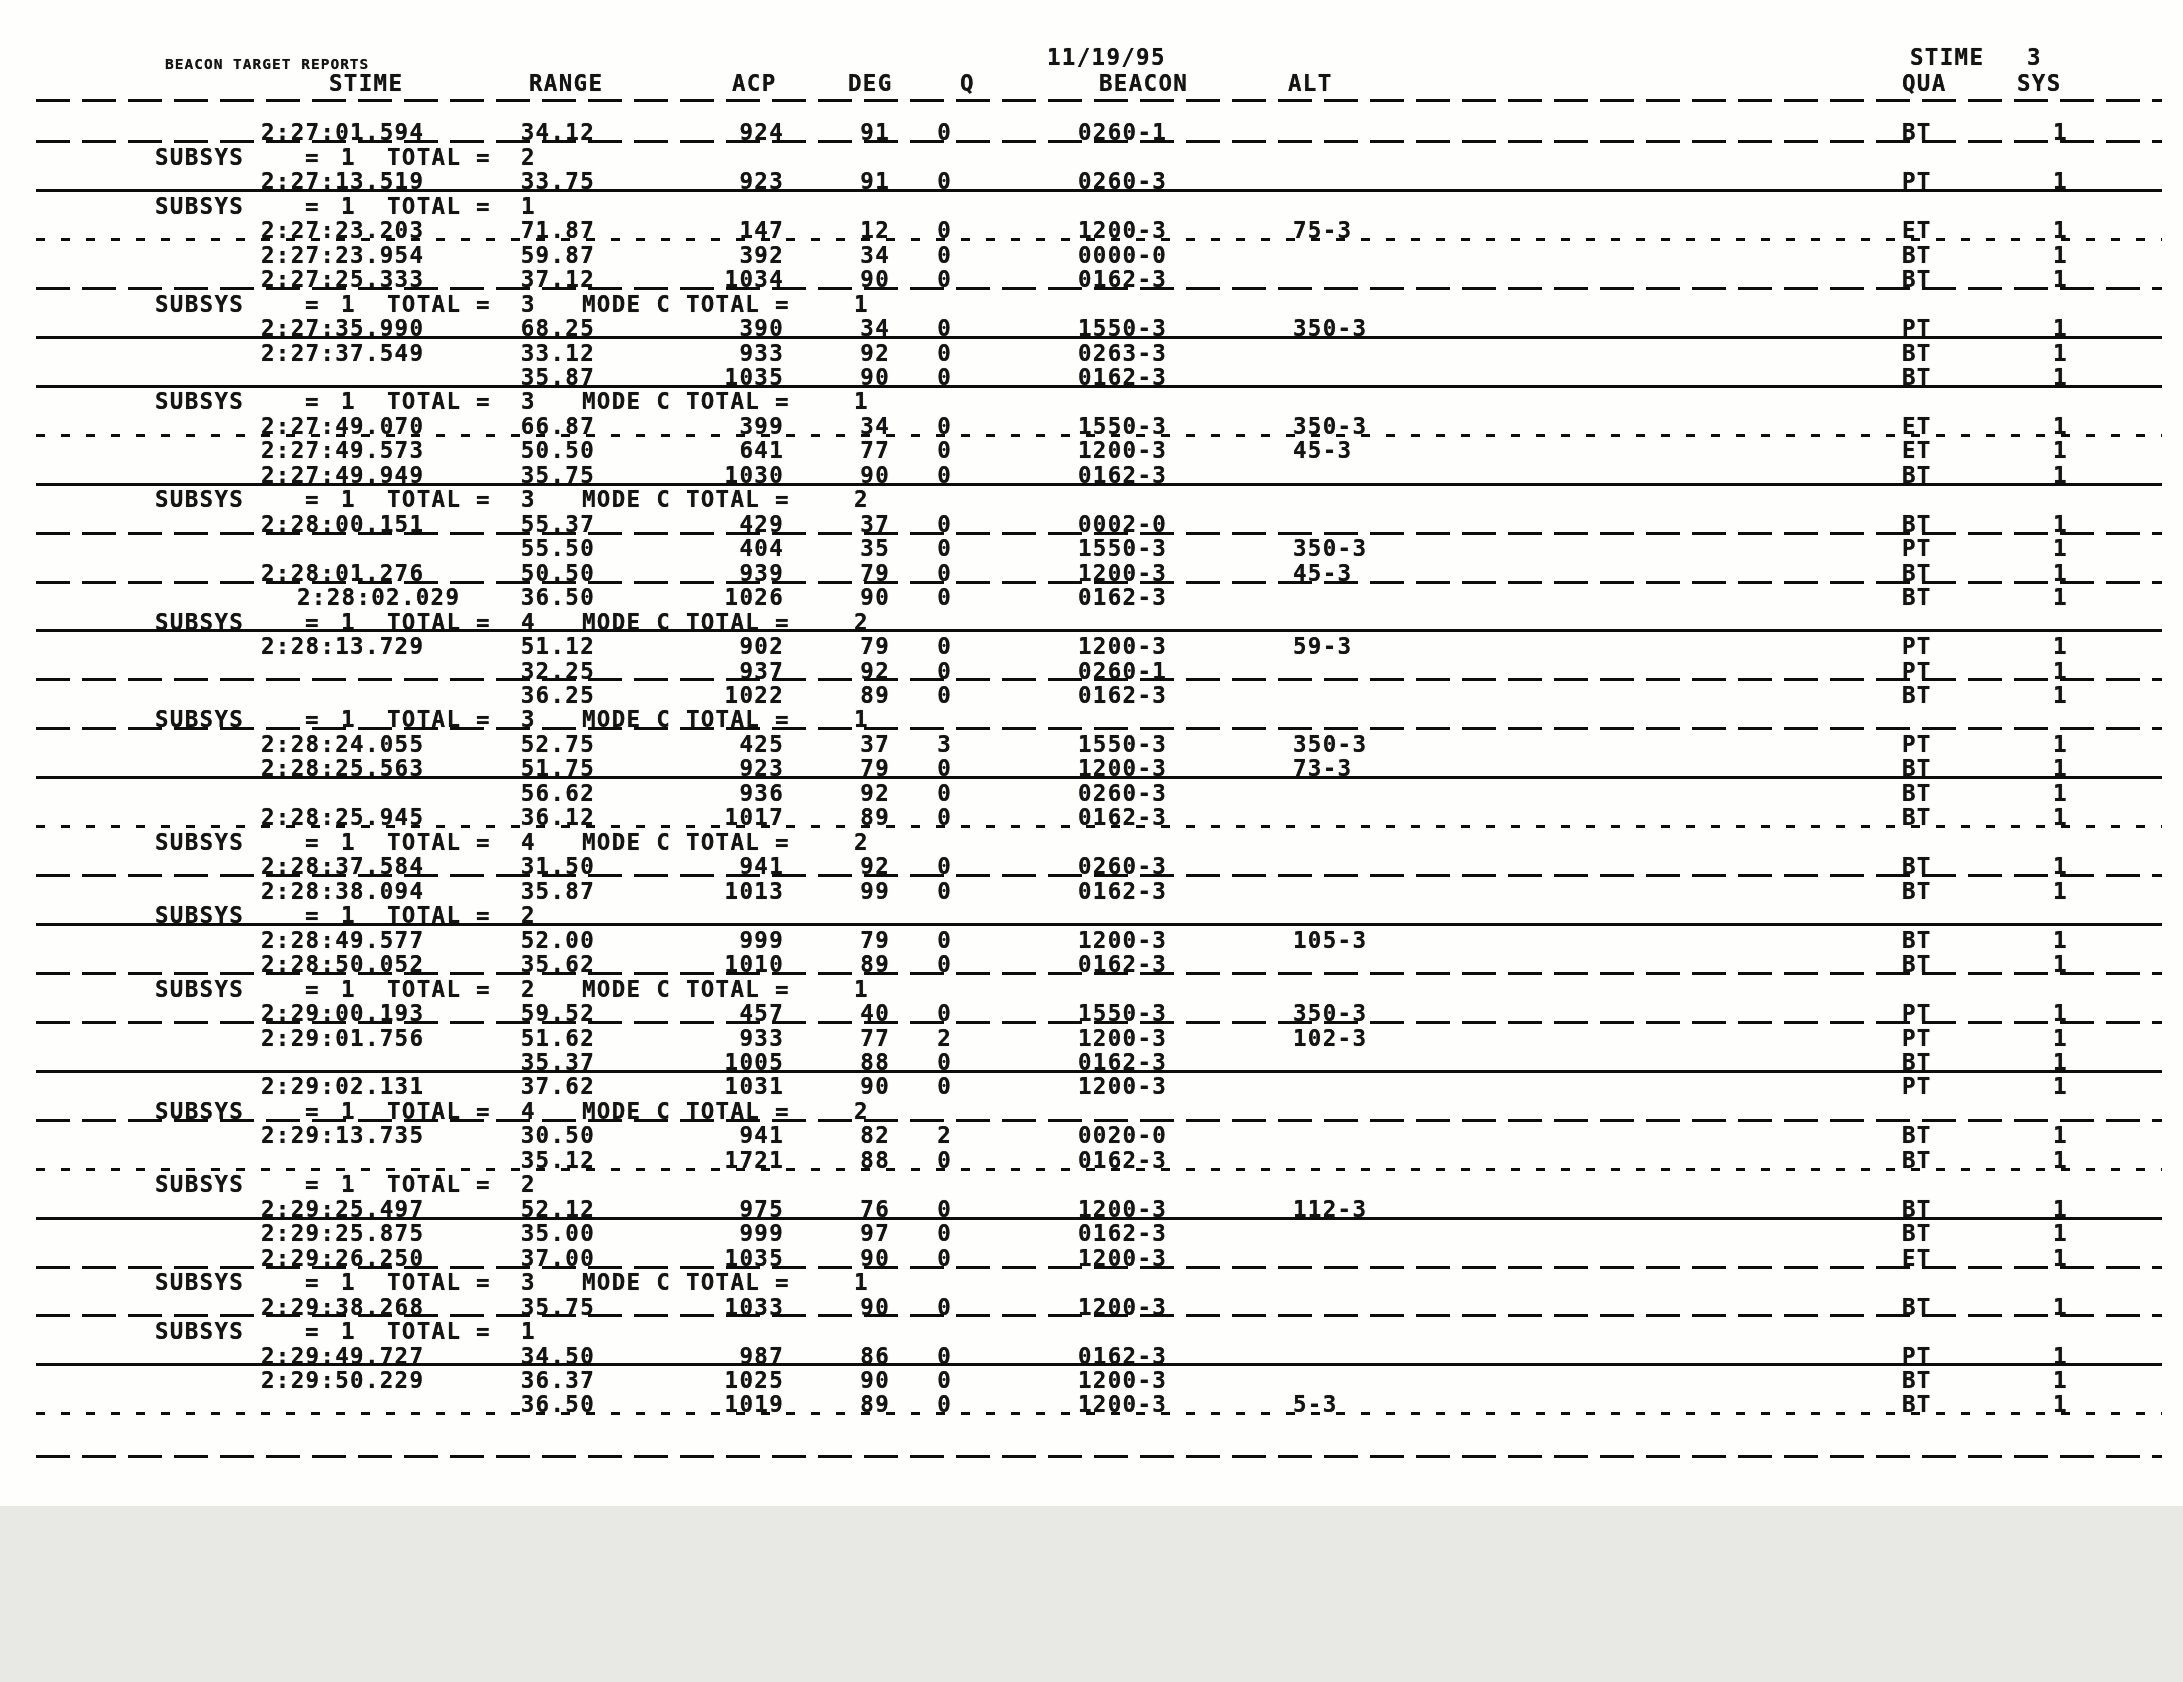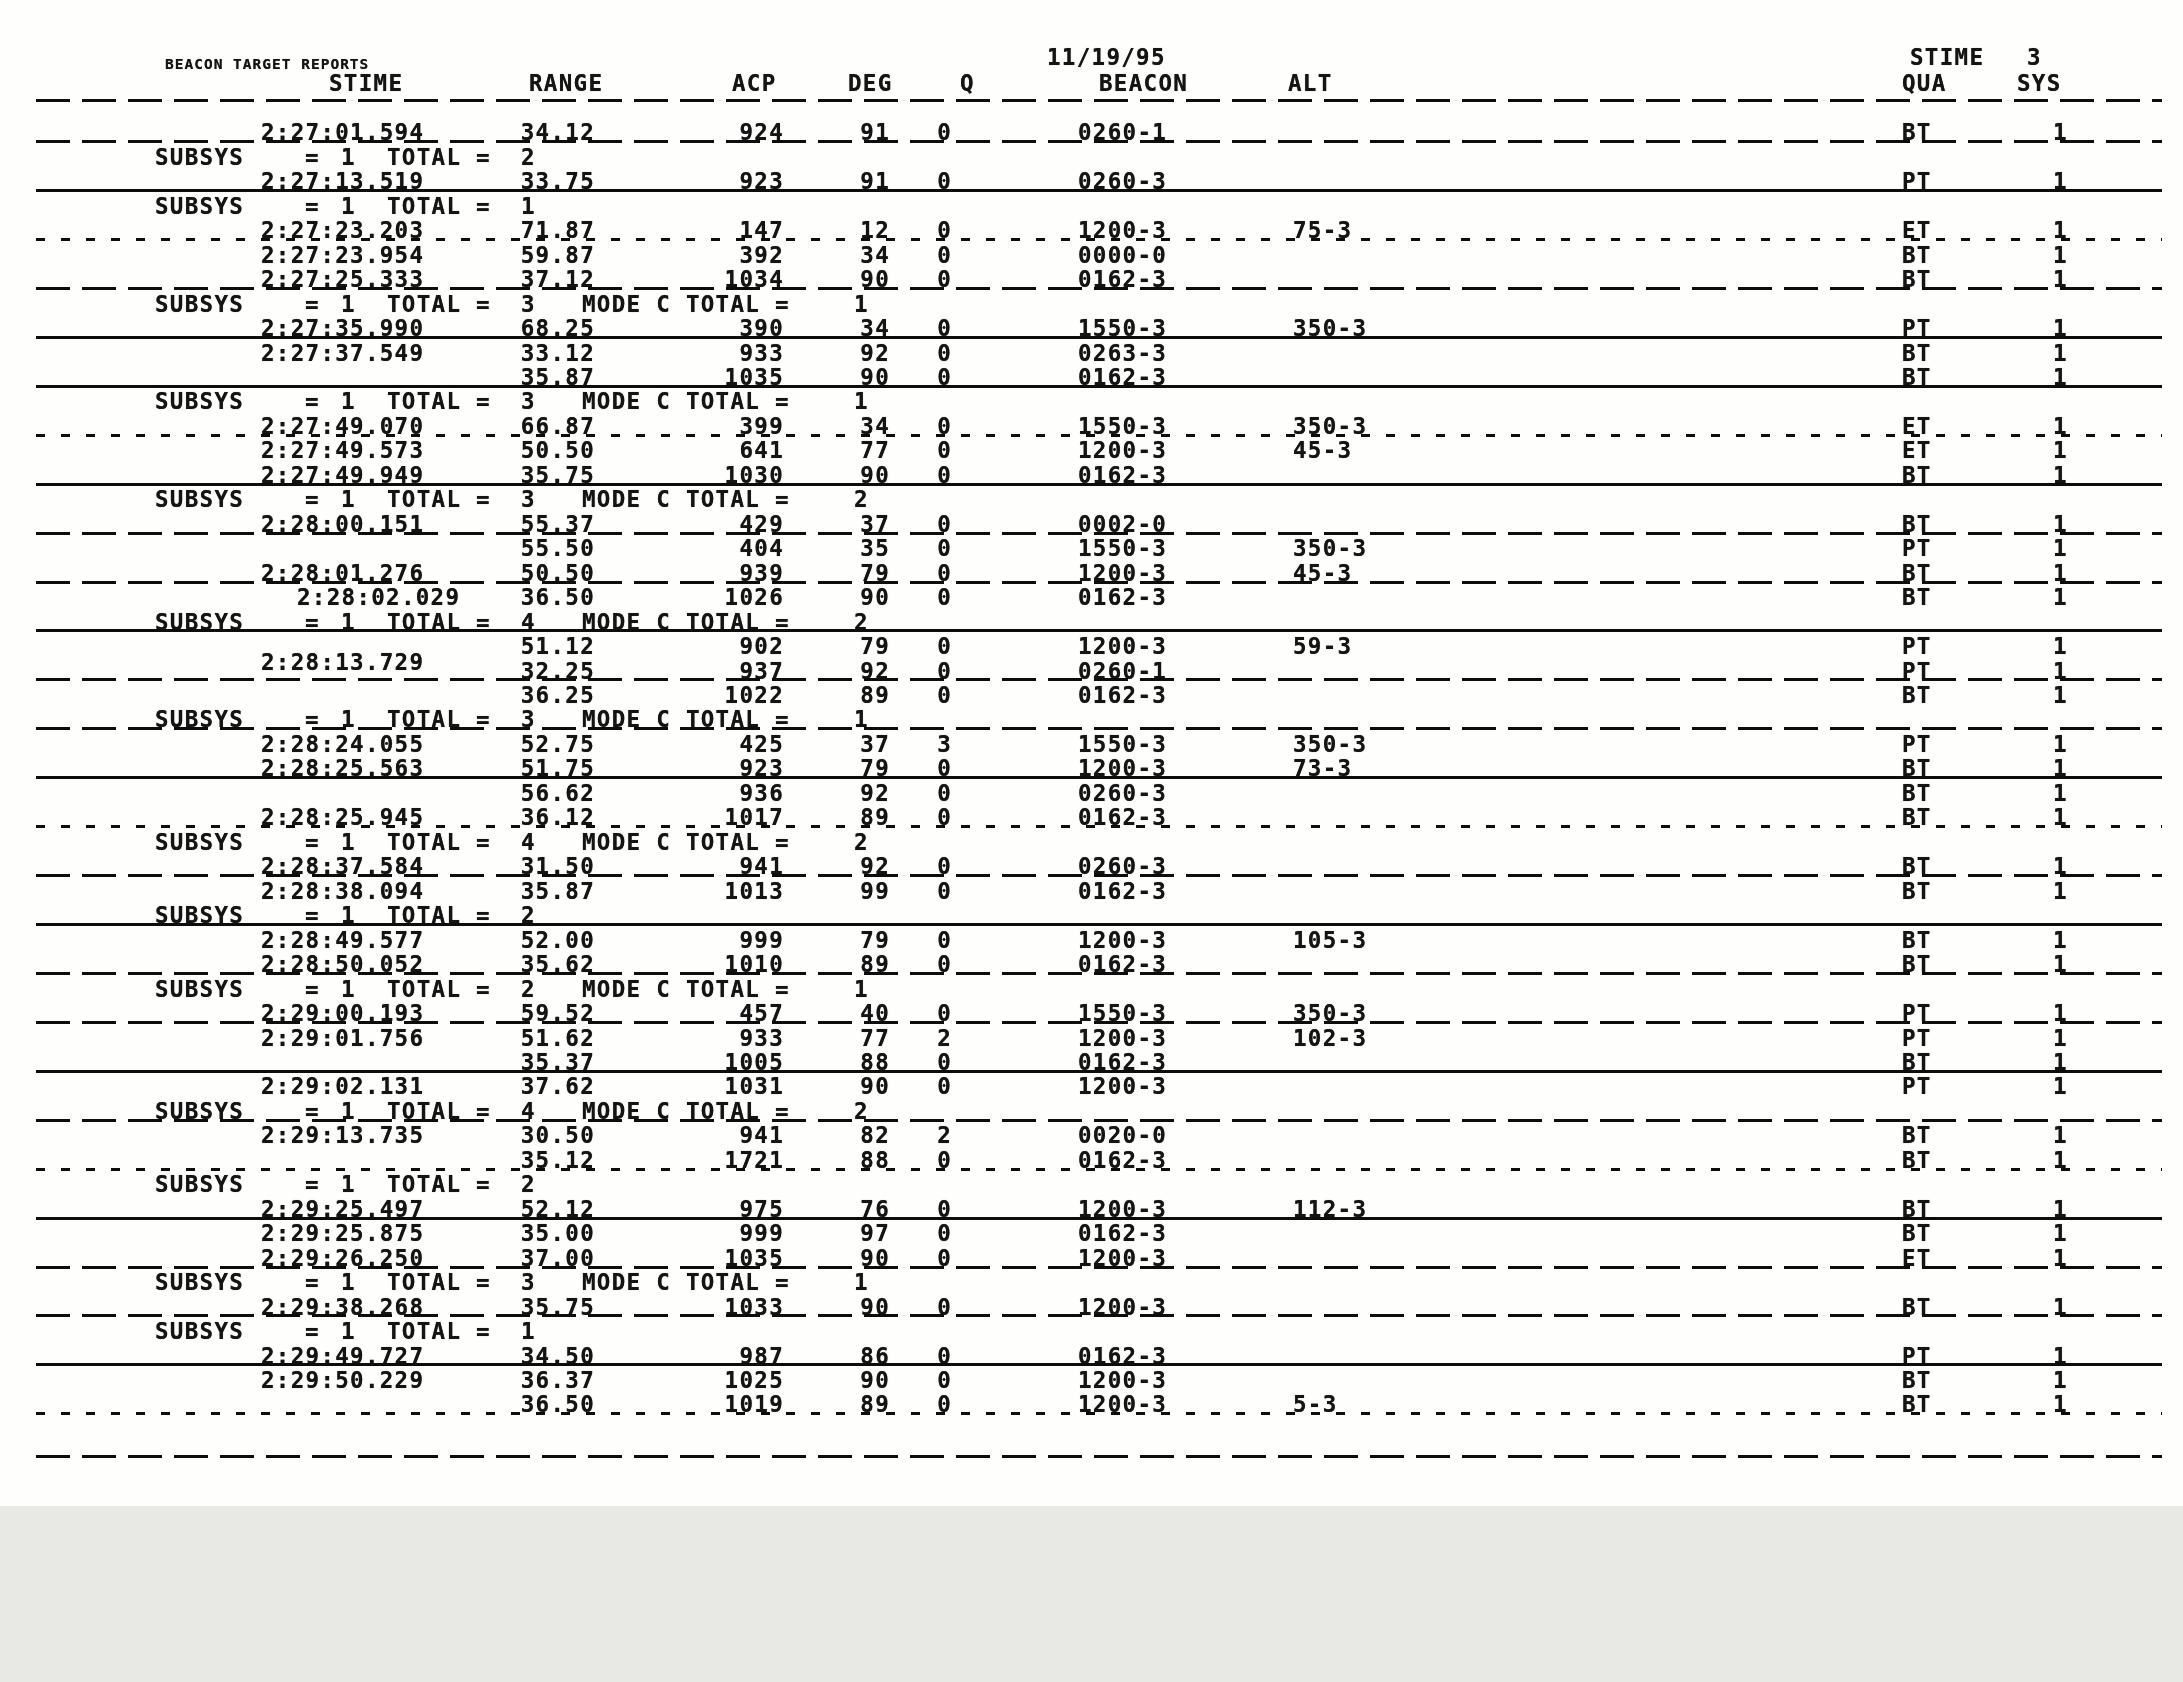--- a/index.html
+++ b/index.html
@@ -263,21 +263,21 @@
         <span class="cell" style="left: 155px; top: 610px;">SUBSYS</span>
         <span class="cell" style="left: 305px; top: 610px;">=</span>
         <span class="cell" style="left: 341px; top: 610px;">1</span>
         <span class="cell" style="left: 387px; top: 610px;">TOTAL =</span>
         <span class="cell" style="left: 521px; top: 610px;">4</span>
         <span class="cell" style="left: 582px; top: 610px;">MODE C TOTAL =</span>
         <span class="cell" style="left: 854px; top: 610px;">2</span>
         <div class="rule rule-solid" style="left: 36px; width: 2126px; top: 629px;"></div>
       </div>
       <div>
-        <span class="cell" style="left: 261px; top: 634px; margin-top: 16px;">2:28:13.729</span>
+        <span class="cell" style="left: 261px; top: 634px;">2:28:13.729</span>
         <span class="cell r" style="left: 436px; width: 159px; top: 634px;">51.12</span>
         <span class="cell r" style="left: 625px; width: 159px; top: 634px;">902</span>
         <span class="cell r" style="left: 731px; width: 159px; top: 634px;">79</span>
         <span class="cell r" style="left: 793px; width: 159px; top: 634px;">0</span>
         <span class="cell" style="left: 1078px; top: 634px;">1200-3</span>
         <span class="cell" style="left: 1293px; top: 634px;">59-3</span>
         <span class="cell" style="left: 1902px; top: 634px;">PT</span>
         <span class="cell" style="left: 2053px; top: 634px;">1</span>
       </div>
       <div>

